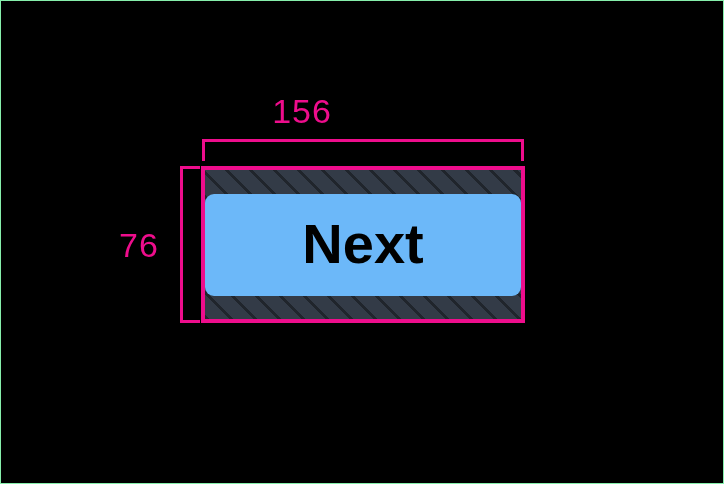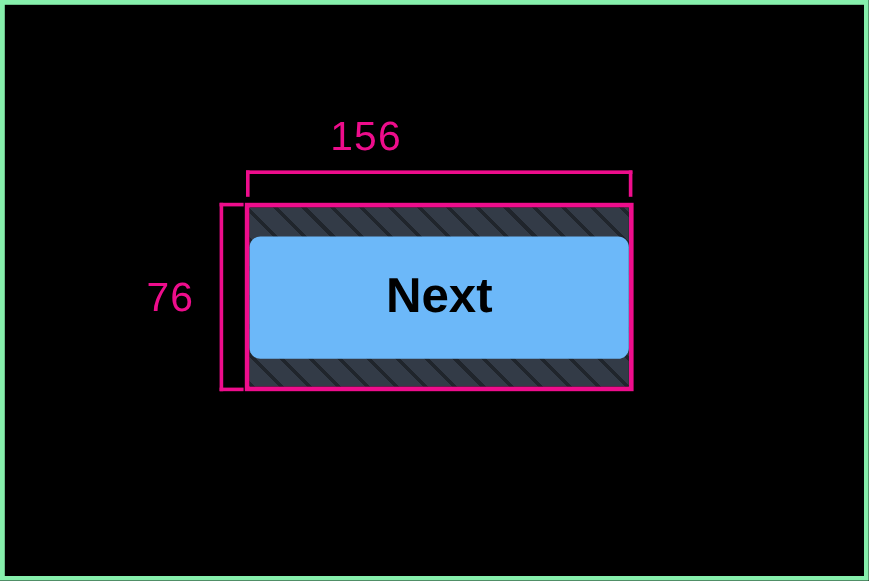--- a/index.html
+++ b/index.html
@@ -6,21 +6,21 @@
     margin: 0;
     padding: 0;
     background: #000000;
   }
   #canvas {
     position: relative;
     width: 724px;
     height: 484px;
     background: #000000;
     box-sizing: border-box;
-    border: 4px solid #86efac;
+    border: 1px solid #86efac;
     overflow: hidden;
     font-family: "Liberation Sans", sans-serif;
   }
 
   
   .measure-label {
     position: absolute;
     color: #ee0d8c;
     font-family: "Liberation Sans", sans-serif;
     font-size: 34px;
@@ -101,21 +101,21 @@
 
   
   #next-button {
     width: 100%;
     height: 102px;
     background: #6cb8f9;
     border: none;
     border-radius: 9px;
     color: #000000;
     font-family: "Liberation Sans", sans-serif;
-    font-size: 41px;
+    font-size: 56px;
     font-weight: bold;
     letter-spacing: 0px;
     display: flex;
     align-items: center;
     justify-content: center;
     padding: 0;
     cursor: pointer;
     box-sizing: border-box;
   }
   #next-button-label {

